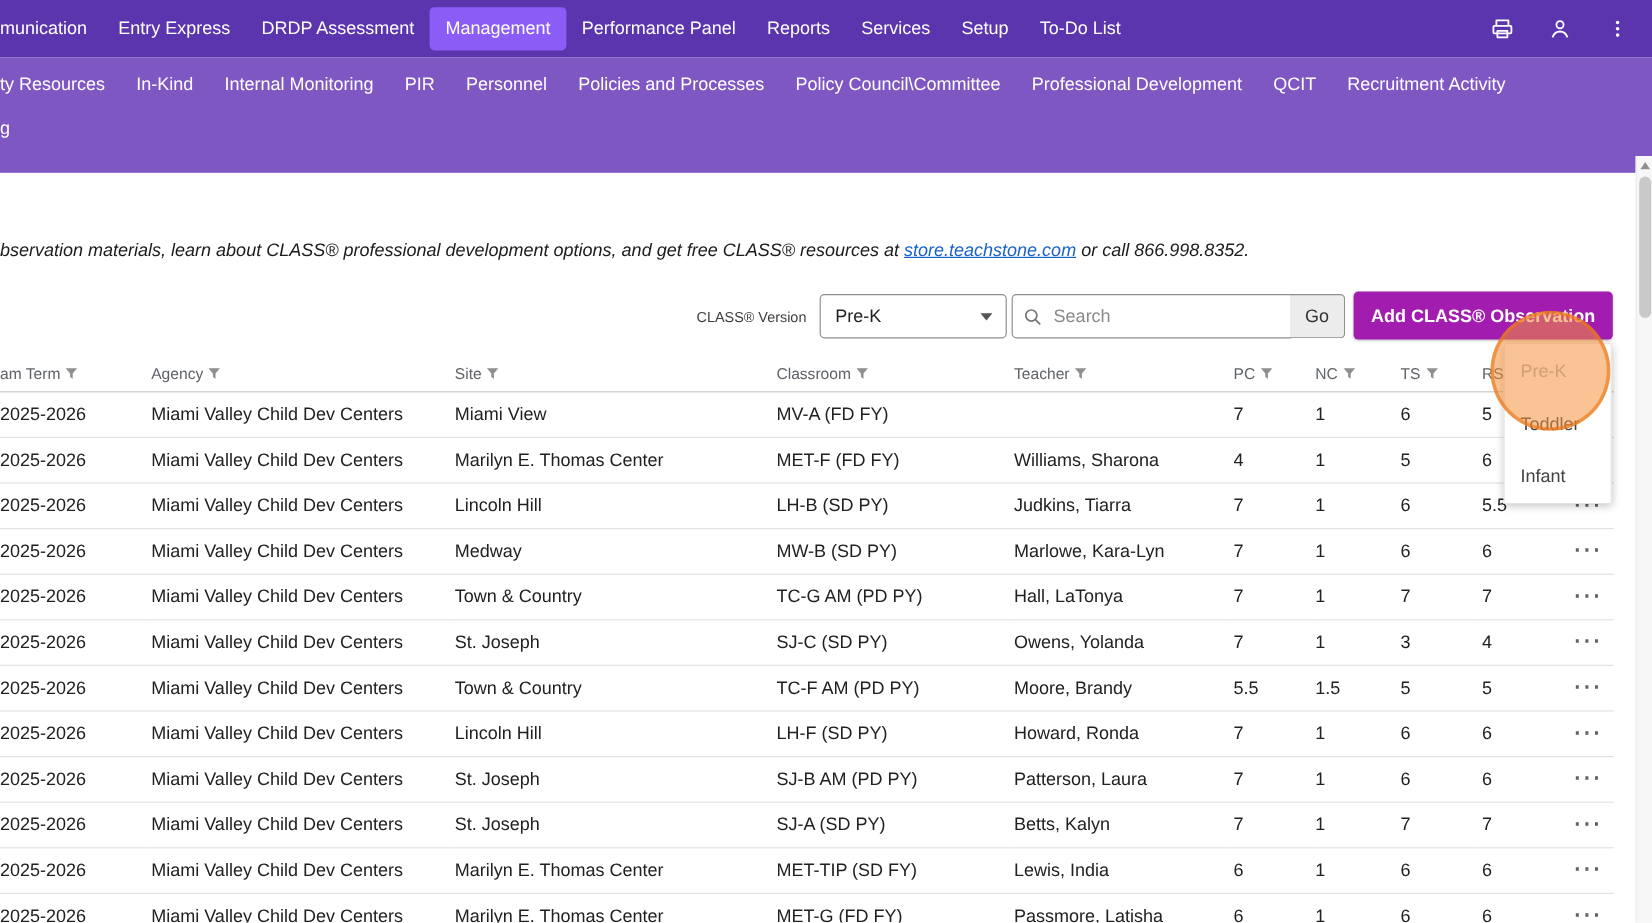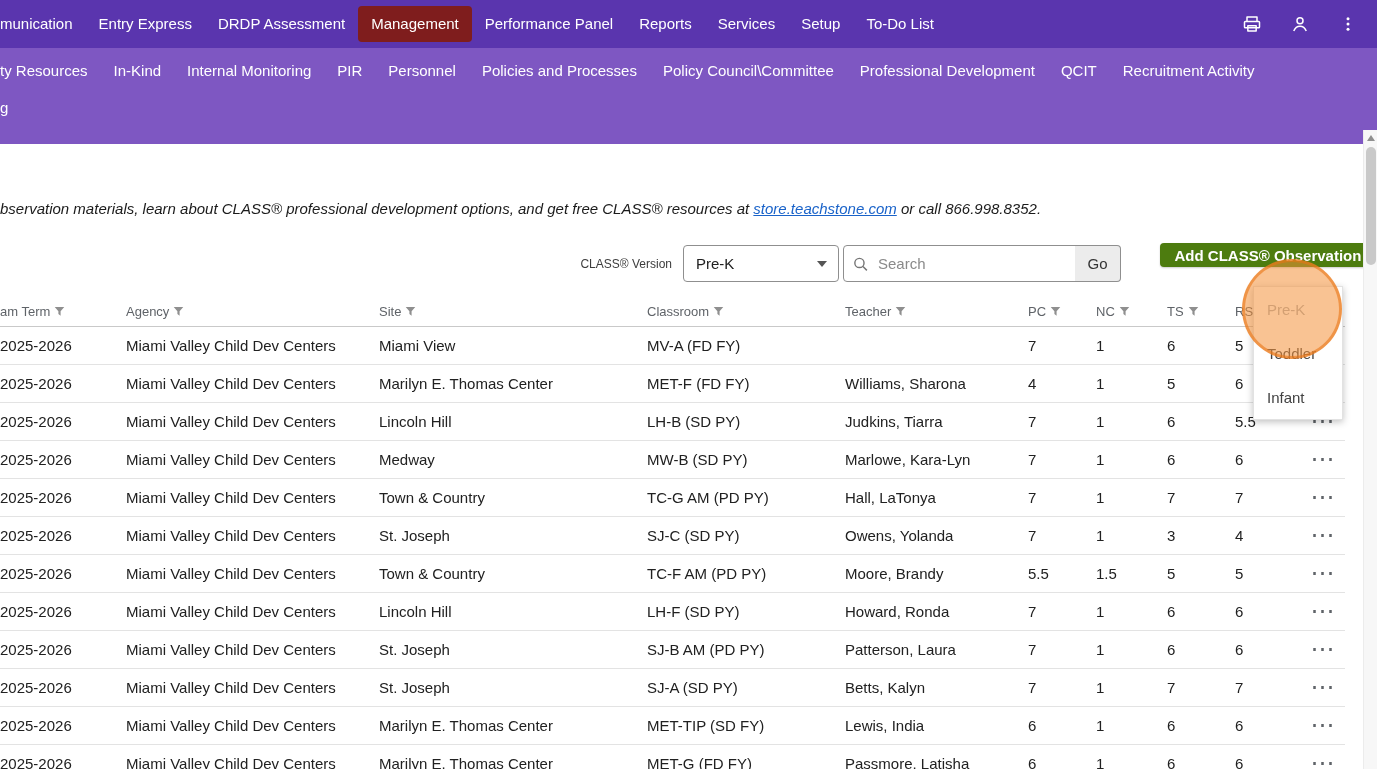--- a/index.html
+++ b/index.html
@@ -5,21 +5,21 @@
   * { margin:0; padding:0; box-sizing:border-box; }
   html,body { width:1377px; height:769px; overflow:hidden; }
   body { font-family:"Liberation Sans", sans-serif; background:#fff; }
   .app { position:relative; width:1377px; height:769px; overflow:hidden; background:#fff; }
 
   
   .topnav { position:absolute; left:0; top:0; width:100%; height:48px; background:#5a35ae; display:flex; align-items:center; z-index:10; }
   .topnav-items { display:flex; align-items:center; height:100%; }
   .topnav-item { color:#fff; font-size:15px; padding:0 13px; height:36px; line-height:36px; border-radius:4px; cursor:pointer; white-space:nowrap; }
   .topnav-item:first-child { padding-left:0; border-radius:0; }
-  .topnav-item.active { background:#7f1d1d; }
+  .topnav-item.active { background:#8b5cf6; }
   .topnav-icons { margin-left:auto; display:flex; align-items:center; gap:22px; padding-right:16px; }
   .icon-btn { width:26px; height:26px; display:flex; align-items:center; justify-content:center; cursor:pointer; }
 
   
   .subnav { position:absolute; left:0; top:48px; width:100%; height:96px; background:#7e57c2; z-index:10; }
   .subnav-row { display:flex; align-items:center; }
   #subnav-row1 { height:44px; }
   #subnav-row2 { height:30px; }
   .subnav-item { color:#fff; font-size:15px; padding:0 13px; white-space:nowrap; cursor:pointer; }
   .subnav-item:first-child { padding-left:0; }
@@ -30,21 +30,21 @@
 
   
   .version-label { position:absolute; left:460px; top:246px; width:212px; text-align:right; line-height:36px; font-size:12px; color:#3d3d3d; white-space:nowrap; }
   .version-select { position:absolute; left:683px; top:245px; width:156px; height:37px; border:1px solid #8f8f8f; border-radius:4px; background:#fff; display:flex; align-items:center; padding:0 28px 0 12px; font-size:15px; color:#212121; cursor:pointer; }
   .caret { position:absolute; right:11px; top:50%; transform:translateY(-50%); width:0; height:0; border-left:5px solid transparent; border-right:5px solid transparent; border-top:6px solid #555; }
   .search-wrap { position:absolute; left:843px; top:245px; width:233px; height:37px; }
   .search-input { width:100%; height:100%; border:1px solid #8f8f8f; border-radius:4px 0 0 4px; padding:0 10px 0 34px; font-size:15px; color:#212121; outline:none; font-family:inherit; }
   .search-input::placeholder { color:#8a8a8a; }
   .search-icon { position:absolute; left:9px; top:50%; transform:translateY(-50%); }
   .go-button { position:absolute; left:1075px; top:245px; width:46px; height:37px; border:1px solid #8f8f8f; border-left:none; border-radius:0 4px 4px 0; background:#ececec; font-size:15px; color:#333; cursor:pointer; font-family:inherit; }
-  .add-button { position:absolute; left:1128px; top:243px; width:216px; height:24px; background:#4d7c0f; color:#fff; border:none; border-radius:4px; font-size:15px; font-weight:bold; cursor:pointer; font-family:inherit; box-shadow:0 1px 2px rgba(0,0,0,0.2);margin-left:32px; }
+  .add-button { position:absolute; left:1128px; top:243px; width:216px; height:40px; background:#a21caf; color:#fff; border:none; border-radius:4px; font-size:15px; font-weight:bold; cursor:pointer; font-family:inherit; box-shadow:0 1px 2px rgba(0,0,0,0.2); }
 
   
   .grid { position:absolute; left:0; top:297px; width:1345px; border-collapse:collapse; table-layout:fixed; font-size:15px; color:#212121; background:#fff; }
   .grid th { height:29px; text-align:left; font-weight:normal; font-size:13px; color:#5f6368; border-bottom:1px solid #c9c9c9; padding:0 0 0 2px; white-space:nowrap; cursor:pointer; }
   .grid td { height:38px; border-bottom:1px solid #e3e3e3; padding:0 0 0 2px; white-space:nowrap; overflow:hidden; background:#fff; }
   .grid th:first-child, .grid td:first-child { padding-left:0; }
   .grid td:last-child { text-align:center; padding:0; }
   .funnel { margin-left:4px; vertical-align:-1px; }
   .row-menu { font-size:24px; color:#5f6368; cursor:pointer; line-height:1; }
 

